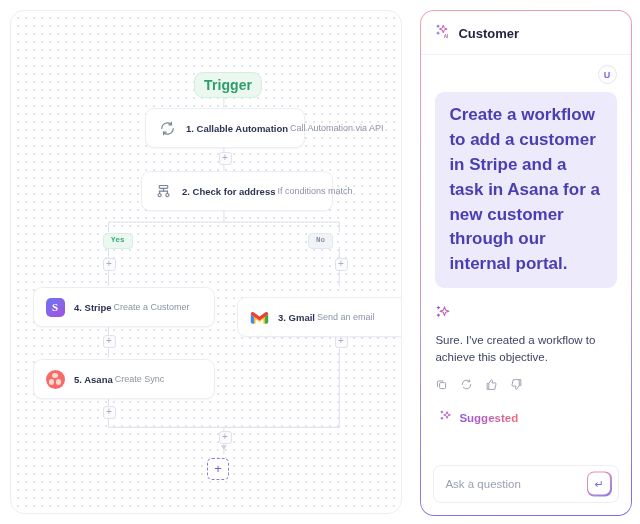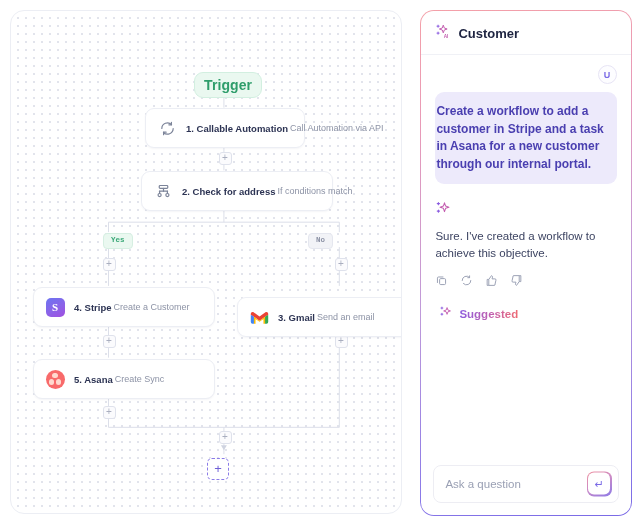--- a/index.html
+++ b/index.html
@@ -163,23 +163,23 @@
     width: 19px; height: 19px; border-radius: 50%;
     border: 1px solid #e7e4f5;
     background: #fdfdff;
     display: flex; align-items: center; justify-content: center;
     font-size: 9px; font-weight: 700; color: #7a6ae6;
   }
   .user-bubble {
     margin-top: 8px;
     background: #edeafb;
     border-radius: 9px;
-    padding: 11px 1px;
+    padding: 11px 14px;
     color: #4a3fb0;
-    font-size: 12px;
+    font-size: 17px;
     font-weight: 700;
     line-height: 1.46;
   }
   .assistant { margin-top: 16px; }
   .assistant-text {
     margin-top: 7px;
     font-size: 11.5px;
     color: #3d4462;
     line-height: 1.46;
   }

